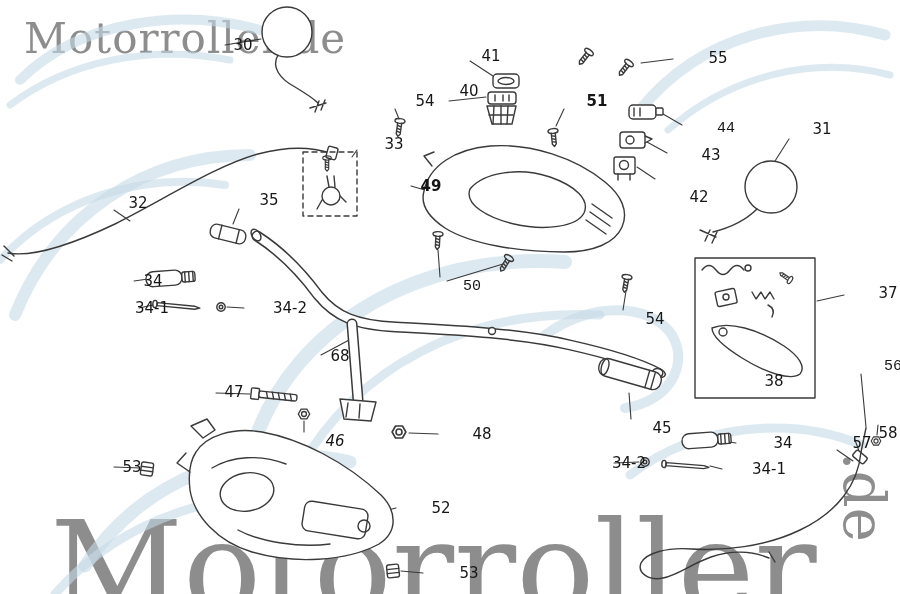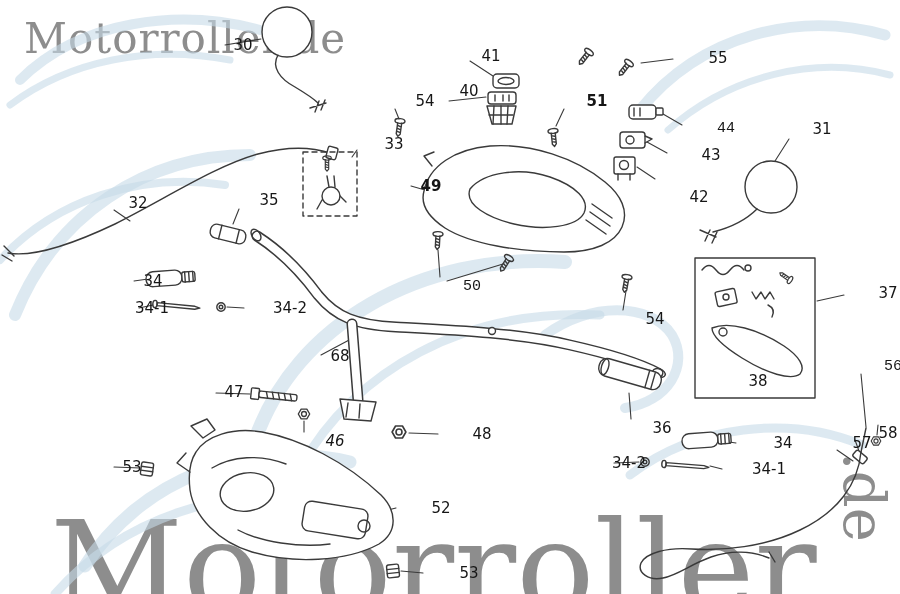--- a/index.html
+++ b/index.html
@@ -325,23 +325,23 @@
       <div class="part-label" style="left: 667px; top: 197px;">42</div>
       <div class="part-label" style="left: 106px; top: 203px;">32</div>
       <div class="part-label" style="left: 237px; top: 200px;">35</div>
       <div class="part-label" style="left: 440px; top: 286px; font-family: Liberation Mono, monospace;">50</div>
       <div class="part-label" style="left: 121px; top: 281px;">34</div>
       <div class="part-label" style="left: 120px; top: 308px;">34-1</div>
       <div class="part-label" style="left: 258px; top: 308px;">34-2</div>
       <div class="part-label" style="left: 623px; top: 319px;">54</div>
       <div class="part-label" style="left: 856px; top: 293px;">37</div>
       <div class="part-label" style="left: 308px; top: 356px;">68</div>
-      <div class="part-label" style="left: 726px; top: 381px;">38</div>
+      <div class="part-label" style="left: 742px; top: 381px;">38</div>
       <div class="part-label" style="left: 861px; top: 366px; font-family: Liberation Mono, monospace;">56</div>
-      <div class="part-label" style="left: 630px; top: 428px;">36</div>
+      <div class="part-label" style="left: 630px; top: 428px;">45</div>
       <div class="part-label" style="left: 881px; top: 419px;">59</div>
       <div class="part-label" style="left: 856px; top: 433px;">58</div>
       <div class="part-label" style="left: 830px; top: 443px;">57</div>
       <div class="part-label" style="left: 202px; top: 392px;">47</div>
       <div class="part-label" style="left: 303px; top: 441px; font-style: italic;">46</div>
       <div class="part-label" style="left: 450px; top: 434px;">48</div>
       <div class="part-label" style="left: 751px; top: 443px;">34</div>
       <div class="part-label" style="left: 597px; top: 463px;">34-2</div>
       <div class="part-label" style="left: 737px; top: 469px;">34-1</div>
       <div class="part-label" style="left: 100px; top: 467px;">53</div>

